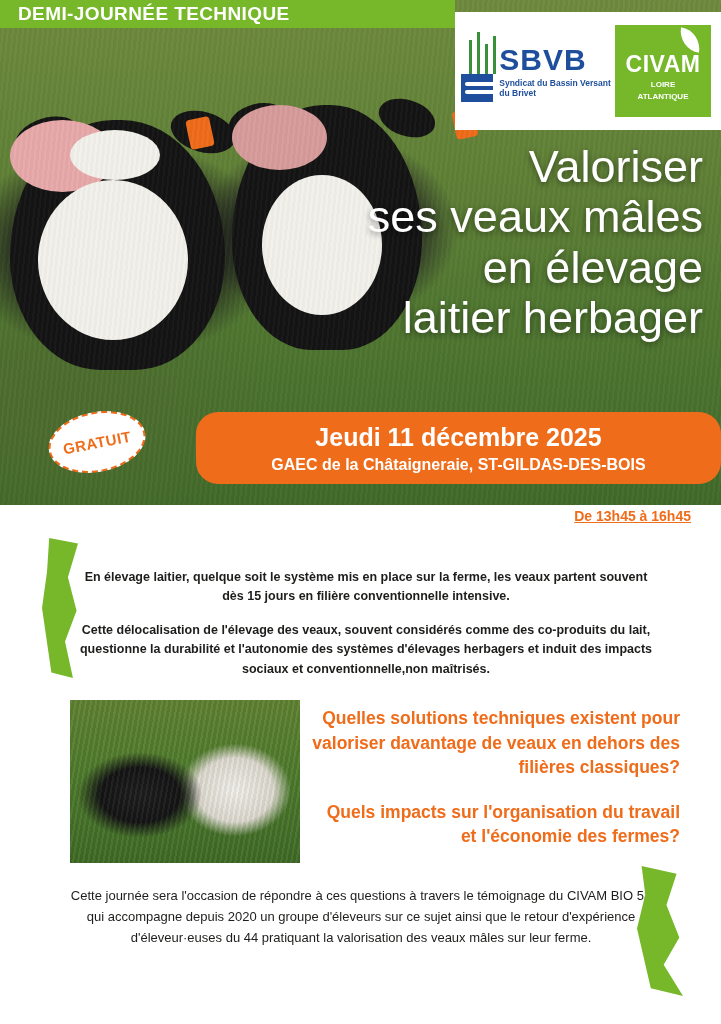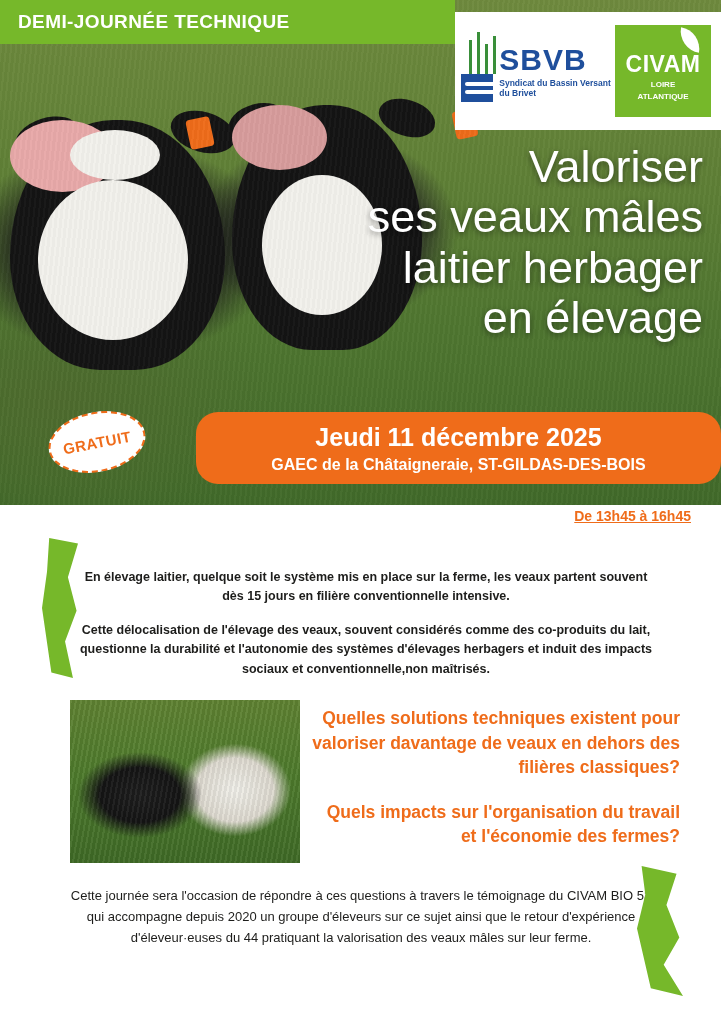--- a/index.html
+++ b/index.html
@@ -64,21 +64,21 @@
     background: #ef6c1a;
     border-radius: 4px;
     transform: rotate(-12deg);
   }
 
   
   .ribbon-title {
     position: absolute;
     left: 0; top: 0;
     width: 455px;
-    height: 44px;
+    height: 28px;
     background: #76b82a;
     display: flex;
     align-items: center;
     padding-left: 18px;
     z-index: 5;
     text-align: right;
   }
   .ribbon-title span {
     color: #ffffff;
     font-weight: bold;
@@ -333,22 +333,22 @@
       <div class="civam-leaf"></div>
       <div class="civam-name">CIVAM</div>
       <div class="civam-sub">LOIRE</div>
       <div class="civam-sub">ATLANTIQUE</div>
     </div>
   </div>
 
   <div class="hero-title">
     <div>Valoriser</div>
     <div>ses veaux mâles</div>
+    <div>en élevage</div>
     <div>laitier herbager</div>
-    <div>en élevage</div>
   </div>
 
   <div class="date-band">
     <div class="d1">Jeudi 11 décembre 2025</div>
     <div class="d2">GAEC de la Châtaigneraie, ST-GILDAS-DES-BOIS</div>
   </div>
 
   <div class="badge-gratuit">
     <span>GRATUIT</span>
   </div>

